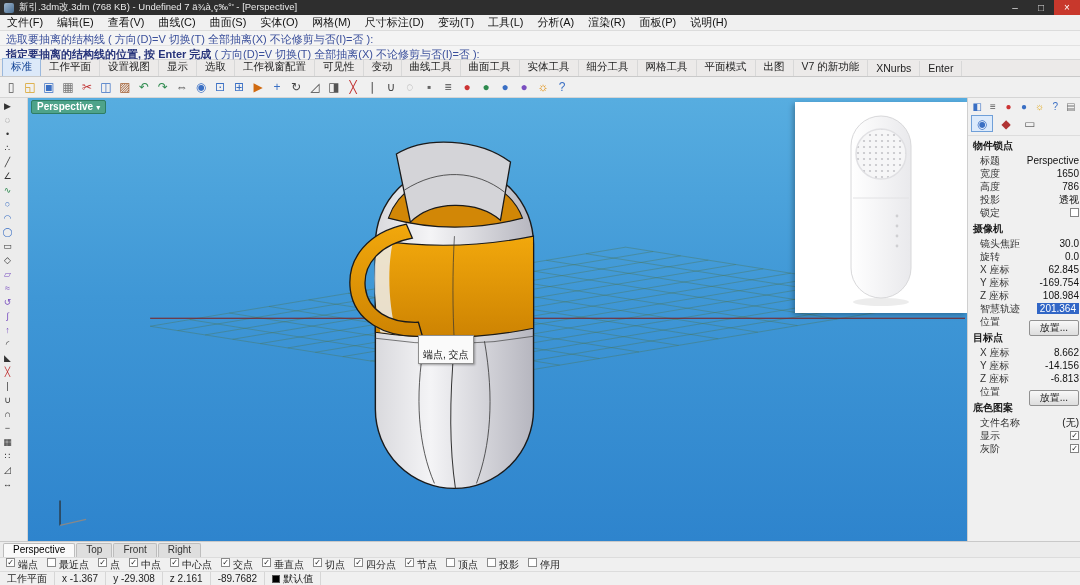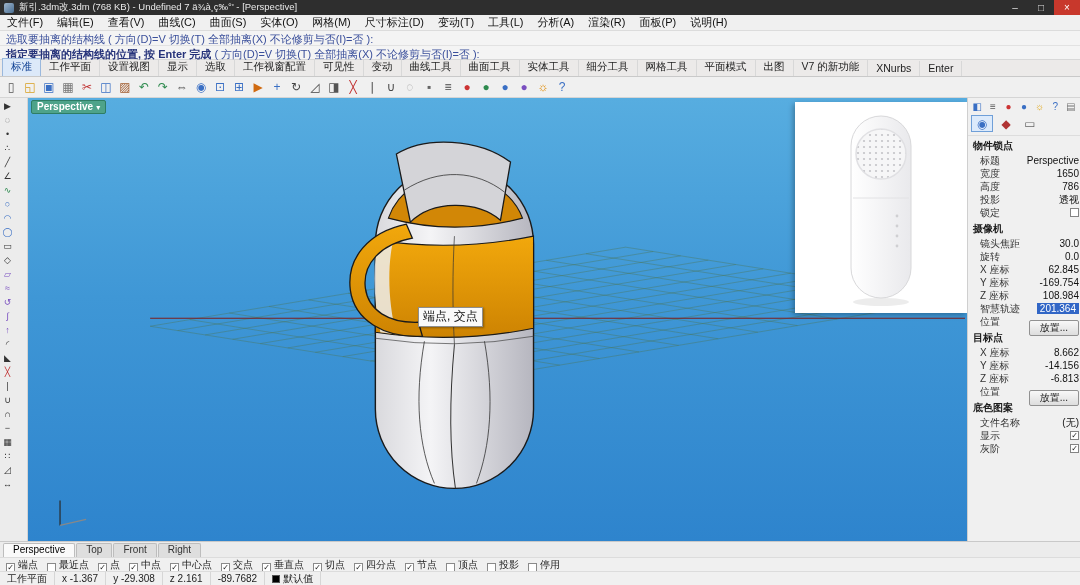--- a/index.html
+++ b/index.html
@@ -38,21 +38,21 @@
   
   .main { top:98px; height:443px; display:flex; }
   .left-toolbar { width:28px; background:#ececec; border-right:1px solid #d3d3d3; display:flex; flex-wrap:wrap; align-content:flex-start; padding:2px 0 0 1px; }
   .lt-icon { width:13px; height:13px; display:flex; align-items:center; justify-content:center; margin:0 1px 1px 0; }
   .lt-icon .glyph { font-size:9px; line-height:9px; }
 
   .viewport { position:relative; flex:1; overflow:hidden; background:linear-gradient(180deg,#57ade0 0%,#3f97d6 45%,#2e84cd 100%); }
   .viewport svg.scene { position:absolute; inset:0; }
   .vp-label { position:absolute; top:2px; left:3px; background:#4ea38a; border:1px solid #2e7d64; color:#fff; font-size:10px; font-weight:700; padding:0 5px 1px; border-radius:2px; }
   .vp-label .caret { font-weight:400; margin-left:3px; font-size:8px; }
-  .tooltip { position:absolute; left:390px; top:209px; background:#fafafa; border:1px solid #8e8e8e; box-shadow:1px 1px 2px rgba(0,0,0,.35); font-size:12px; padding:0 4px 1px; color:#111; white-space:nowrap; }
+  .tooltip { position:absolute; left:390px; top:237px; background:#fafafa; border:1px solid #8e8e8e; box-shadow:1px 1px 2px rgba(0,0,0,.35); font-size:10px; padding:12px 4px 1px; color:#111; white-space:nowrap; }
   .preview { position:absolute; top:4px; right:0; width:172px; height:211px; background:#fff; box-shadow:-2px 2px 5px rgba(0,0,0,.28); }
 
   
   .right-panel { width:113px; background:#f0f0f0; border-left:1px solid #cfcfcf; font-size:10px; }
   .p-icons1 { display:flex; gap:3px; padding:2px 3px 1px; }
   .p-icon1 { width:13px; height:13px; display:flex; align-items:center; justify-content:center; }
   .p-icon1 .glyph { font-size:10px; }
   .p-icons2 { display:flex; gap:2px; padding:1px 3px 3px; border-bottom:1px solid #ddd; }
   .p-icon2 { width:22px; height:17px; display:flex; align-items:center; justify-content:center; border:1px solid transparent; }
   .p-icon2 .glyph { font-size:12px; }
@@ -67,21 +67,21 @@
   .prow.selected .pval { background:#3166c6; color:#fff; padding:0 3px; }
   .prow.button .pval { border:1px solid #919191; background:linear-gradient(#f8f8f8,#dddddd); padding:0 10px; border-radius:2px; color:#222;margin-top:12px; }
 
   
   .vp-tabs { top:541px; height:16px; background:#ececec; border-top:1px solid #c9c9c9; display:flex; align-items:flex-end; padding-left:3px; font-size:10px; }
   .vp-tab { padding:0 9px 1px; height:14px; background:#dedede; border:1px solid #bdbdbd; border-bottom:none; margin-right:1px; border-radius:2px 2px 0 0; color:#333; }
   .vp-tab.active { background:#fafafa; color:#000; }
 
   
   .osnap-row { top:557px; height:14px; background:#f0f0f0; border-top:1px solid #dcdcdc; display:flex; align-items:center; gap:9px; padding-left:6px; font-size:10px; }
-  .osnap-item { display:flex; align-items:flex-end; gap:3px; color:#222; }
+  .osnap-item { display:flex; align-items:flex-start; gap:3px; color:#222; }
   .osnap-item .box { width:9px; height:9px; border:1px solid #8a8a8a; background:#fff; }
   .osnap-item.checked .box::after { content:"✓"; display:block; font-size:8px; line-height:8px; text-align:center; color:#222; }
 
   
   .status-row { top:571px; height:14px; background:#f0f0f0; border-top:1px solid #dcdcdc; display:flex; align-items:center; font-size:10px; color:#222; }
   .seg { padding:0 7px; border-right:1px solid #d6d6d6; height:14px; line-height:14px; white-space:nowrap; }
   .seg.layer { display:flex; align-items:center; gap:3px; }
   .swatch { width:8px; height:8px; background:#000; border:1px solid #555; display:inline-block; }
   .toggles { display:flex; height:14px; align-items:center; }
   .toggle { padding:0 6px; border-right:1px solid #e2e2e2; white-space:nowrap; color:#333; }

